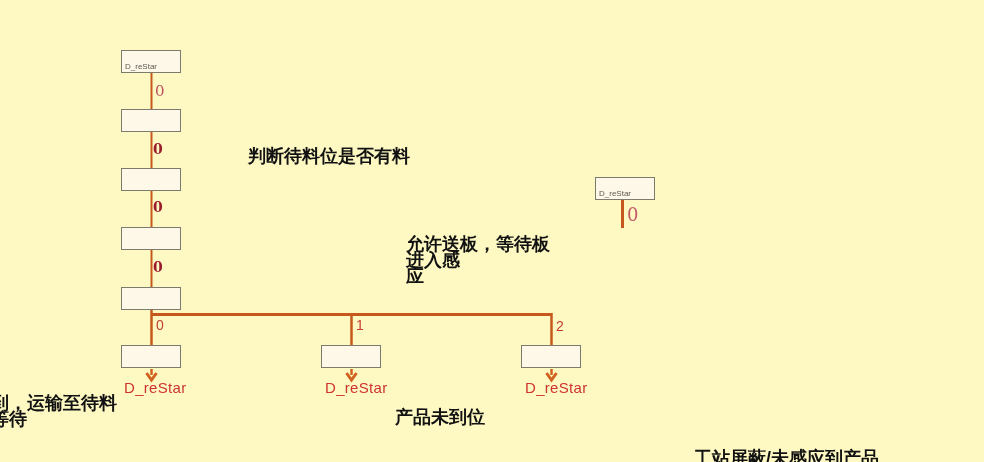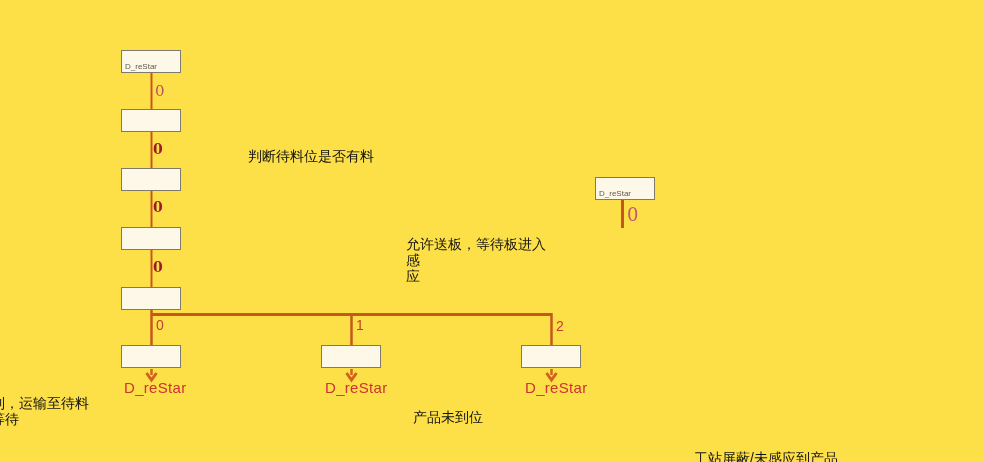--- a/index.html
+++ b/index.html
@@ -1,38 +1,39 @@
 <!DOCTYPE html>
 <html><head>
 <meta charset="utf-8">
 <style>
   html,body{margin:0;padding:0;background:#ffffff;}
   .canvas{
-    position:relative;width:984px;height:462px;background:#fde047;overflow:hidden;
+    position:relative;width:984px;height:462px;background:#fef9c3;overflow:hidden;
     font-family:"Liberation Sans",sans-serif;
   }
   .wires{position:absolute;left:0;top:0;width:984px;height:462px;}
   .step{
     position:absolute;width:60px;height:23px;box-sizing:border-box;
     background:#FDF8E8;border:1px solid #7D7A6E;
   }
   .step .lbl{
     position:absolute;left:3px;bottom:1px;font-size:8px;color:#5D5850;white-space:nowrap;
   }
   .tnum{position:absolute;font-family:"DejaVu Serif",serif;line-height:1;}
   .tnum.light{color:#C04E62;font-size:15px;}
   .tnum.bold{color:#9A1B2C;font-size:14px;font-weight:bold;}
   .tnum.branch{font-family:"Liberation Sans",sans-serif;color:#C33D33;font-size:14px;}
   .tnum.big{color:#C4596B;font-size:18px;}
   .jump{
     position:absolute;color:#CD3333;font-size:15px;letter-spacing:.3px;white-space:nowrap;
   }
   .note{
-    position:absolute;color:#121212;font-size:14px;line-height:16px;
+    position:absolute;color:#121212;font-size:18px;line-height:16px;
     white-space:pre-line;
+    font-weight:bold;
   }
 </style>
 </head>
 <body>
 
 <div class="canvas">
 
   <svg class="wires" viewBox="0 0 984 462">
 
     <path d="M151.5 73 L151.5 109" stroke="#C6581D" stroke-width="2" fill="none"></path>
@@ -98,18 +99,18 @@
   <span class="tnum branch" style="left:556px;top:319px;">2</span>
   <span class="tnum big" style="left:627px;top:206px;">0</span>
 
   <span class="jump" style="left:124px;top:379px;">D_reStar</span>
   <span class="jump" style="left:325px;top:379px;">D_reStar</span>
   <span class="jump" style="left:525px;top:379px;">D_reStar</span>
 
   <div class="note" style="left:248px;top:148px;">判断待料位是否有料</div>
   <div class="note" style="left:406px;top:236px;width:150px;">允许送板，等待板进入感
 应</div>
-  <div class="note" style="left:413px;top:409px;">产品未到位</div>
+  <div class="note" style="left:395px;top:409px;">产品未到位</div>
   <div class="note" style="left:694px;top:425px;margin-top:25px;">工站屏蔽/未感应到产品</div>
   <div class="note" style="left:-9px;top:395px;">到，运输至待料
 等待</div>
 
 </div>
 
 </body></html>

